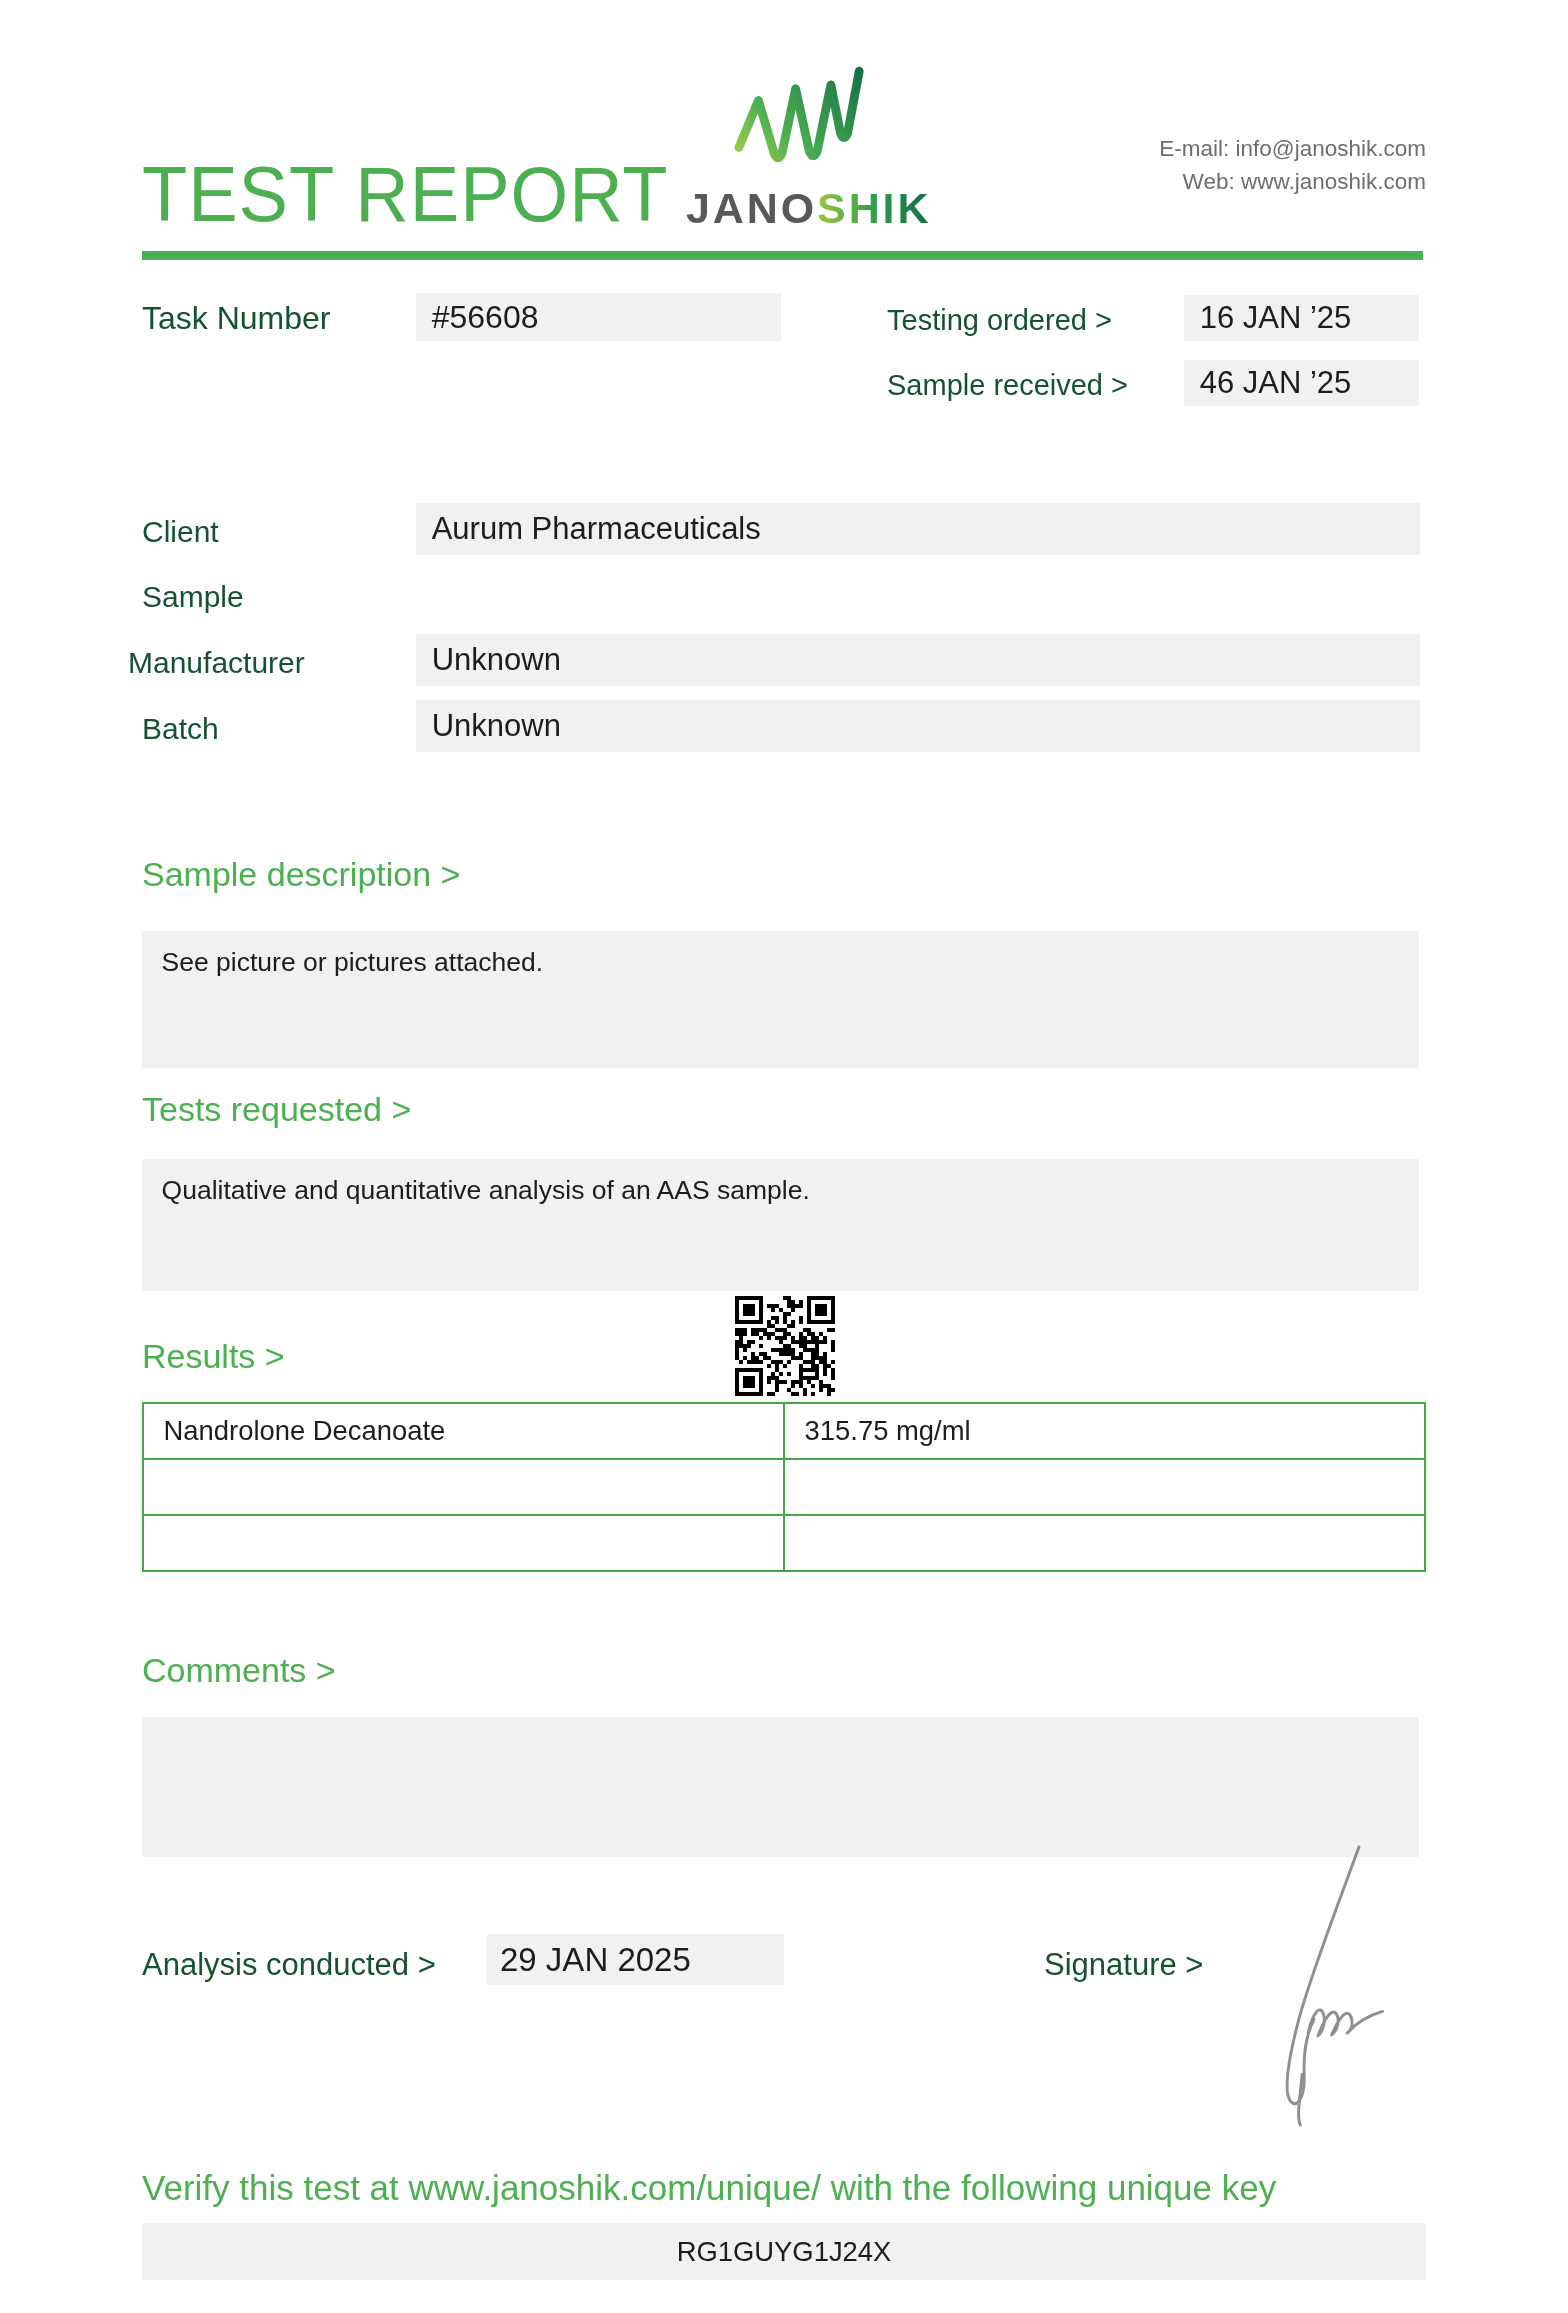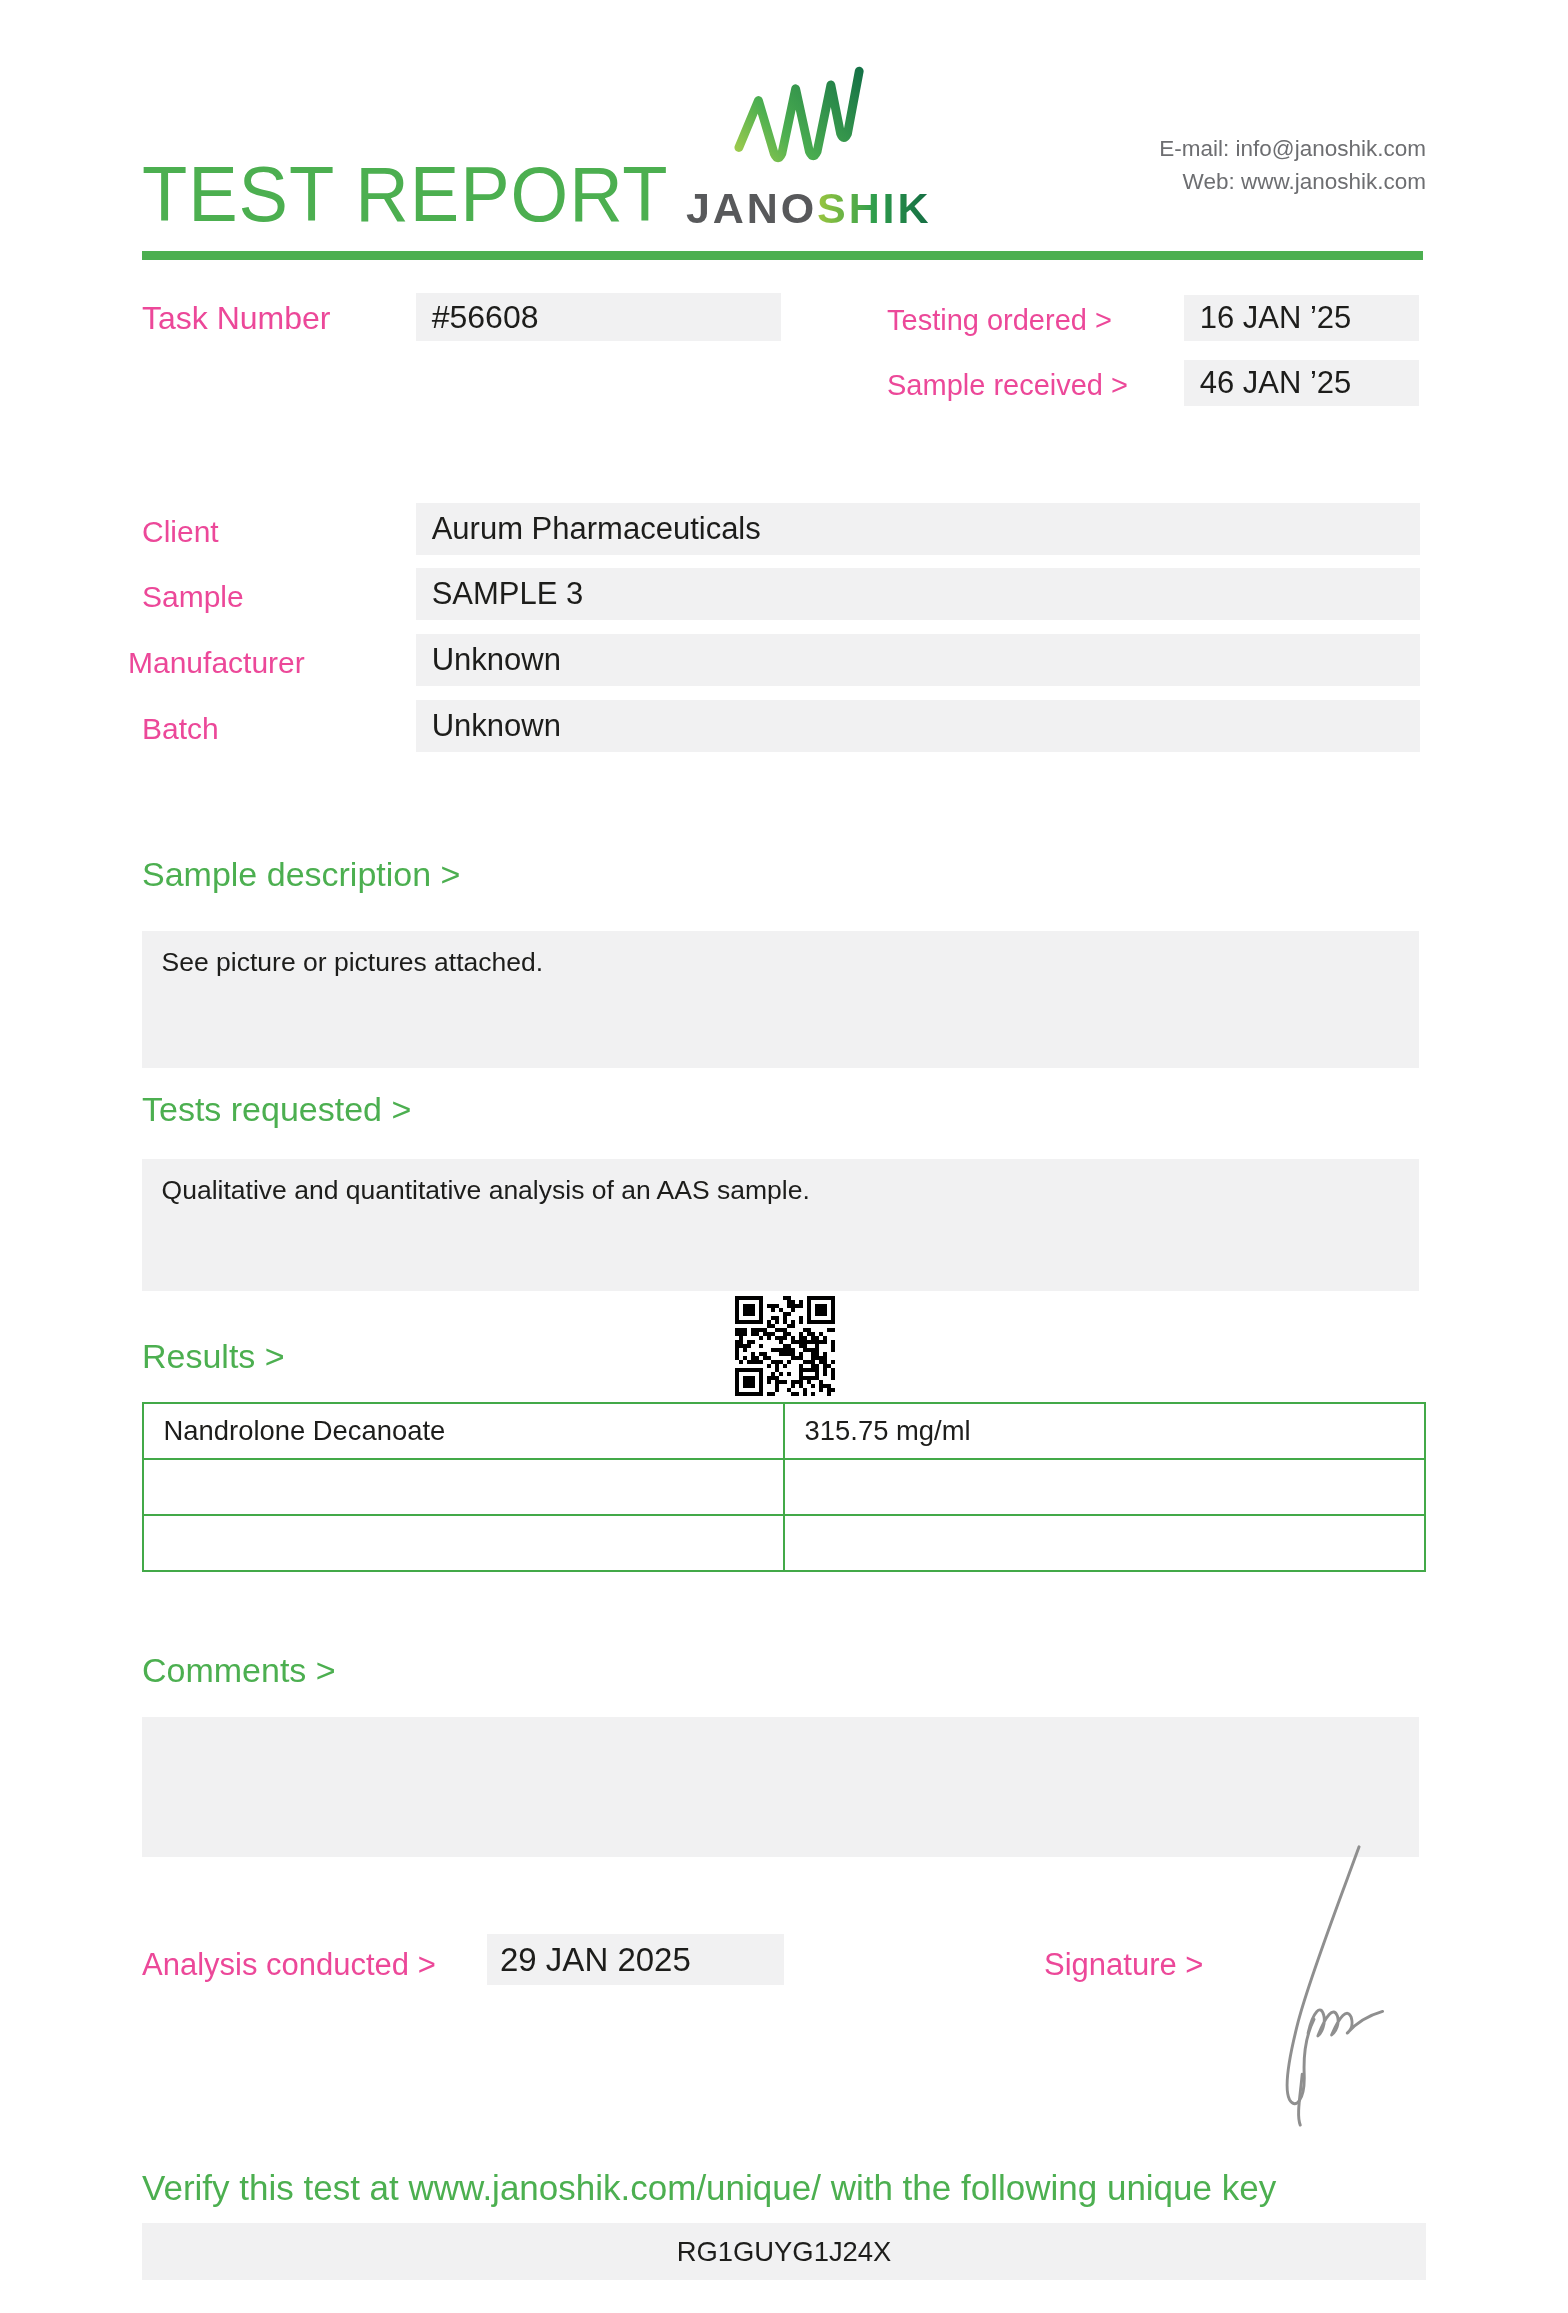--- a/index.html
+++ b/index.html
@@ -13,21 +13,21 @@
 
   .logo-mark { left:733px; top:63px; width:137px; height:123px; }
   .logo-text { left:686px; top:184px; font-size:43px; font-weight:700; letter-spacing:2.9px; white-space:nowrap; }
   .logo-jano { color:#58595b; }
   .logo-shik { background:linear-gradient(90deg,#9cc63f,#2f9e4c,#146c43); -webkit-background-clip:text; background-clip:text; color:#2f9e4c; -webkit-text-fill-color:transparent; }
 
   .contact { right:142px; top:133px; text-align:right; font-size:22.5px; line-height:1.45; color:#6d6e71; }
 
   .rule { left:142px; top:251px; width:1281px; height:8.8px; background:#4CAF50; }
 
-  .label { font-size:30px; color:#ec4899; white-space:nowrap; }
+  .label { font-size:30px; color:#14532d; white-space:nowrap; }
   .valuebox { background:#f1f1f2; display:flex; align-items:center; padding-left:15.7px; font-size:31px; color:#1d1d1b; white-space:nowrap; }
 
   .task-label   { left:142px; top:300px; font-size:32px; }
   .task-box     { left:416px; top:293px; width:365px; height:48px; font-size:32px; }
   .ordered-label  { left:887px; top:304px; font-size:29px; }
   .ordered-box    { left:1184px; top:295px; width:235px; height:46px; }
   .received-label { left:887px; top:369px; font-size:29px; }
   .received-box   { left:1184px; top:360px; width:235px; height:46px; }
 
   .info-label-0 { left:142px; top:515px; }
@@ -100,21 +100,20 @@
   <div class="abs label ordered-label">Testing ordered  &gt;</div>
   <div class="abs valuebox ordered-box">16 JAN ’25</div>
 
   <div class="abs label received-label">Sample received &gt;</div>
   <div class="abs valuebox received-box">46 JAN ’25</div>
 
   <div class="abs label info-label-0">Client</div>
   <div class="abs valuebox info-box-0">Aurum Pharmaceuticals</div>
 
   <div class="abs label info-label-1">Sample</div>
-  <div class="abs valuebox info-box-1">SAMPLE 3</div>
 
   <div class="abs label info-label-2">Manufacturer</div>
   <div class="abs valuebox info-box-2">Unknown</div>
 
   <div class="abs label info-label-3">Batch</div>
   <div class="abs valuebox info-box-3">Unknown</div>
 
   <div class="abs section-heading h-sampledesc">Sample description &gt;</div>
   <div class="abs bigbox box-sampledesc">See picture or pictures attached.</div>
 

